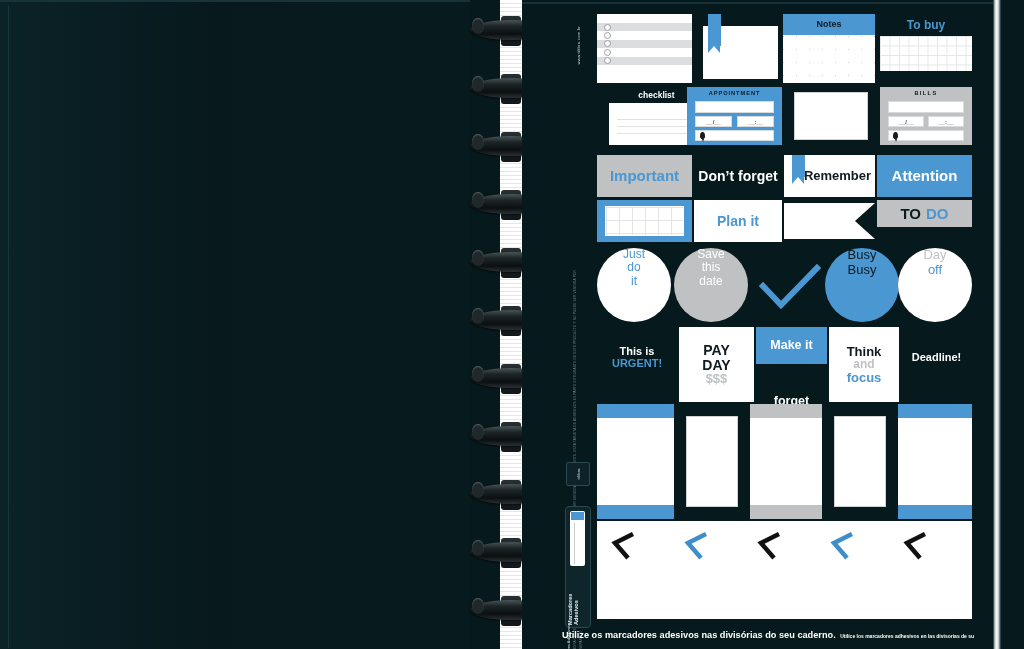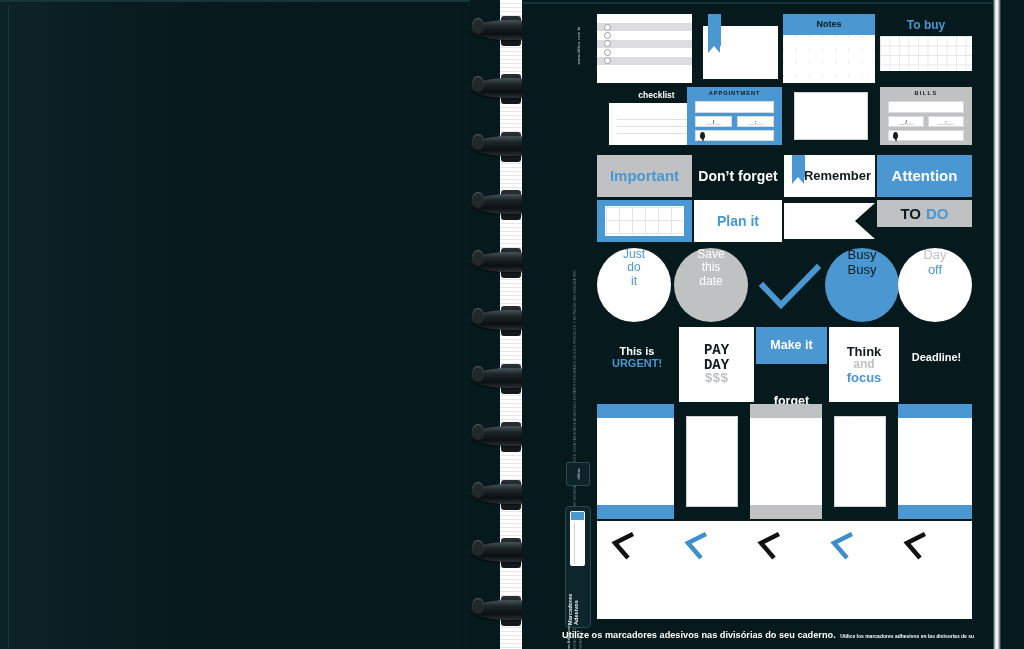--- a/index.html
+++ b/index.html
@@ -372,21 +372,21 @@
       </div>
     </div>
 
     <div class="card dark" style="left:0;top:313px;width:80px;height:62px;">
       <div class="lbl" style="font-size:11px;flex-direction:column;">
         <span style="color:#ffffff;">This is</span>
         <span style="color:#4a97d2;">URGENT!</span>
       </div>
     </div>
 
-    <div class="card white" style="left:82px;top:313px;width:75px;height:75px;font-family:Liberation Mono, monospace;">
+    <div class="card white" style="left:82px;top:313px;width:75px;height:75px;">
       <div class="lbl" style="font-size:14px;flex-direction:column;color:#0f1b1f;">
         <span>PAY</span>
         <span>DAY</span>
         <span style="color:#bfc1c3;font-size:13px;">$$$</span>
       </div>
     </div>
 
     <div class="card" style="left:159px;top:313px;width:71px;height:75px;">
       <div class="blue lbl" style="position:absolute;left:0;right:0;top:0;height:37px;font-size:12.5px;color:#ffffff;">Make it</div>
       <div class="dark lbl" style="position:absolute;left:0;right:0;top:37px;bottom:0;font-size:12.5px;color:#ffffff;">forget</div>

